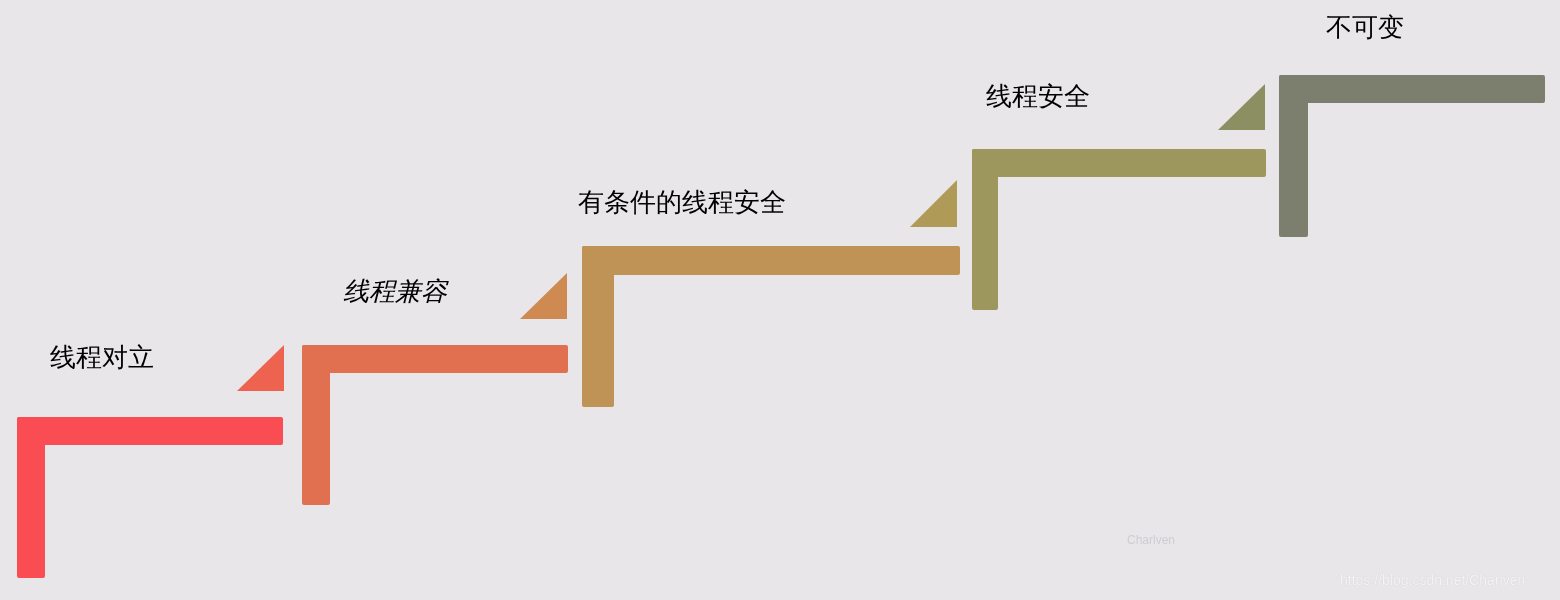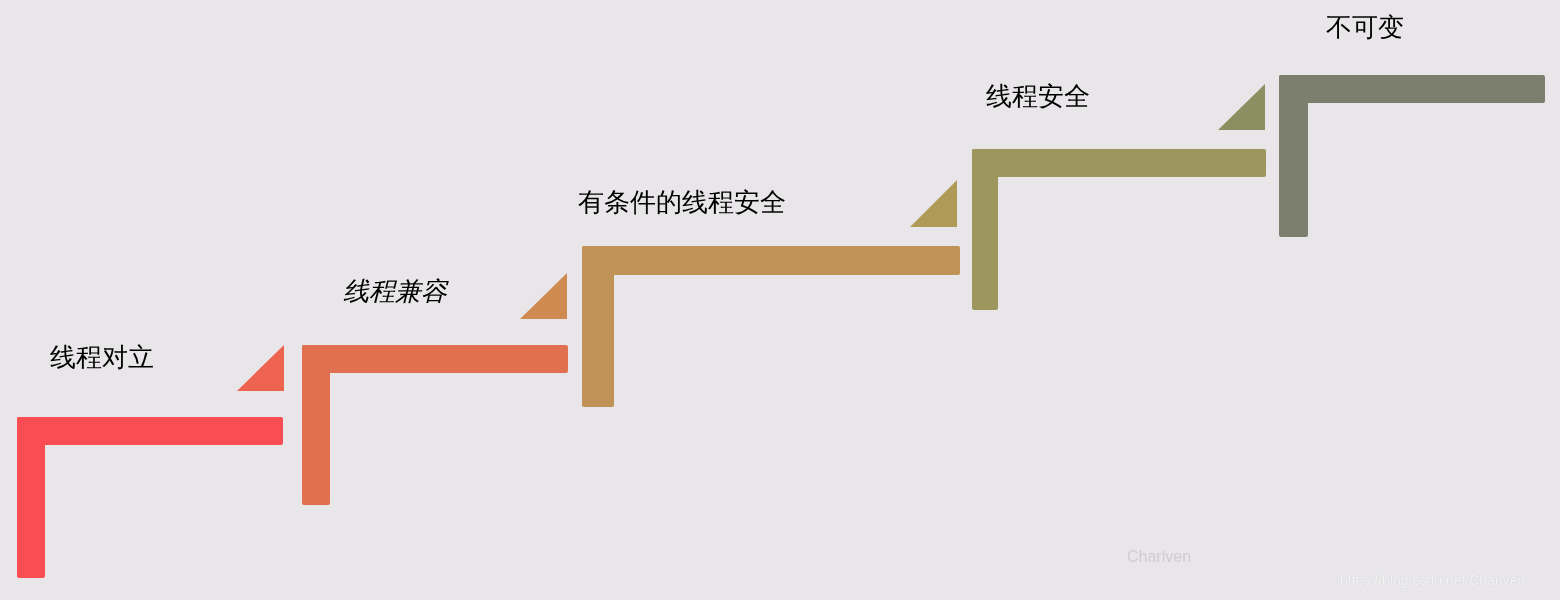--- a/index.html
+++ b/index.html
@@ -14,22 +14,22 @@
     .tri { position: absolute; }
     .label {
       position: absolute;
       color: #000000;
       font-size: 26px;
       line-height: 1;
       white-space: nowrap;
       letter-spacing: 0px;
     }
     .wm1 {
-      position: absolute; left: 1127px; top: 548px;
-      color: #cfcdd2; font-size: 16px;
+      position: absolute; left: 1127px; top: 533px;
+      color: #cfcdd2; font-size: 12px;
       font-family: "Liberation Sans", sans-serif;
     }
     .wm2 {
       position: absolute; left: 1340px; top: 572px;
       color: #f4f3f5; font-size: 14px;
       font-family: "Liberation Sans", sans-serif;
       text-shadow: 0 0 1px #c9c7cb;
     }
   </style>
 </head>

